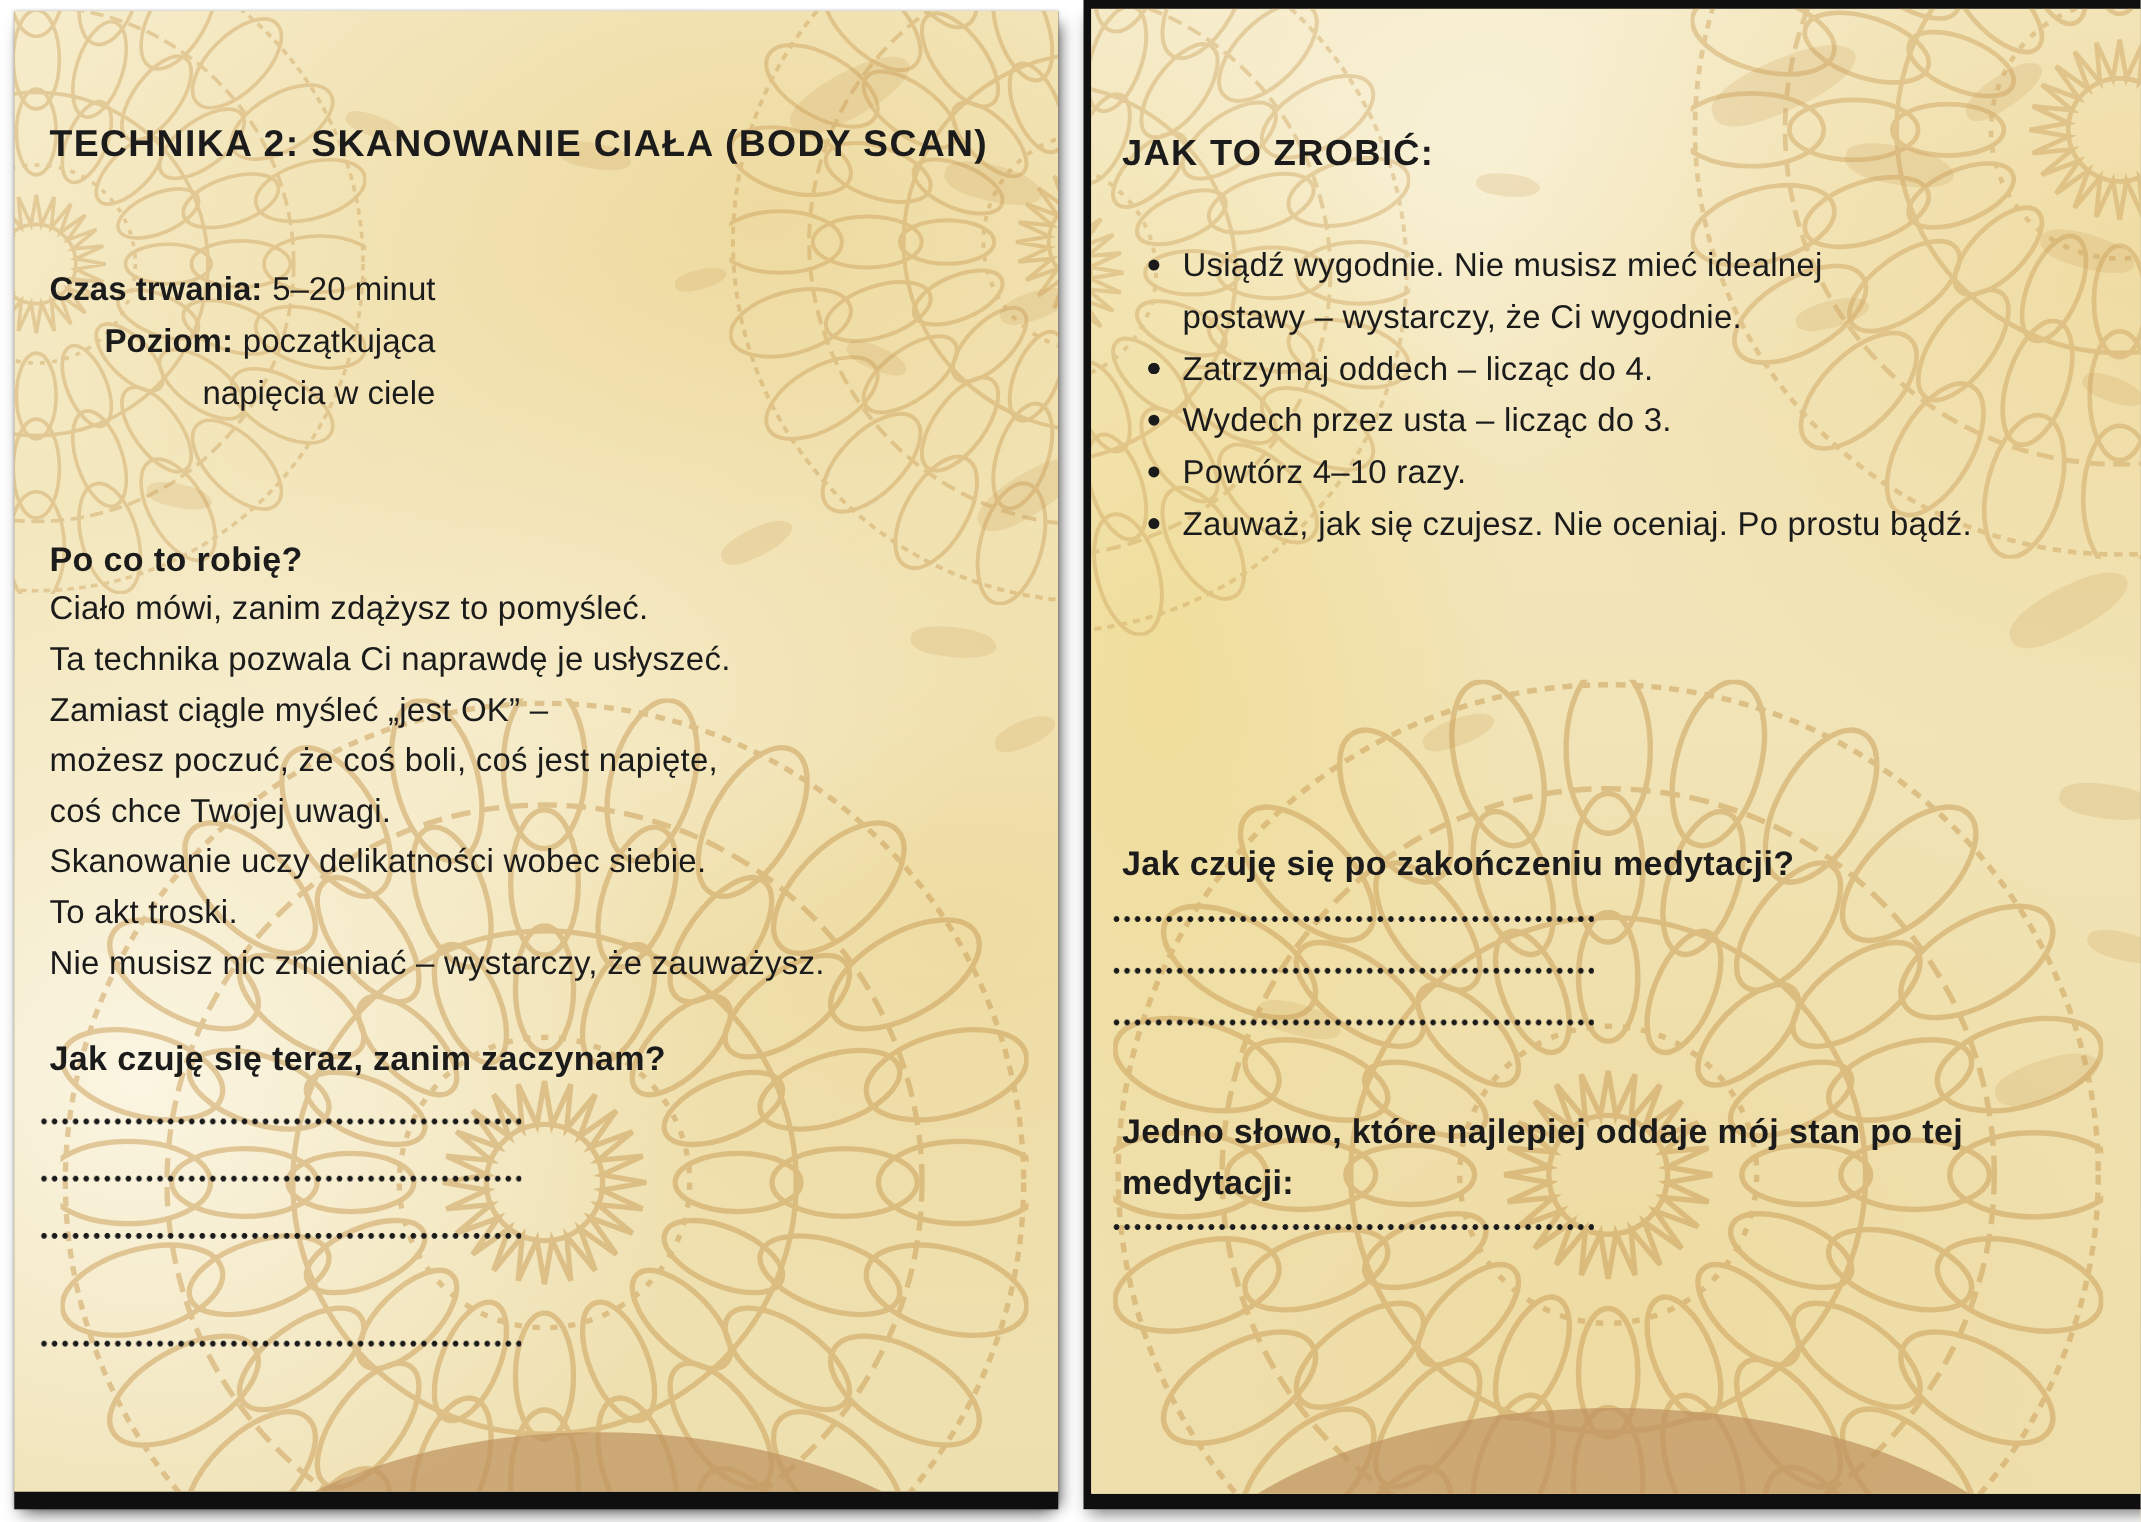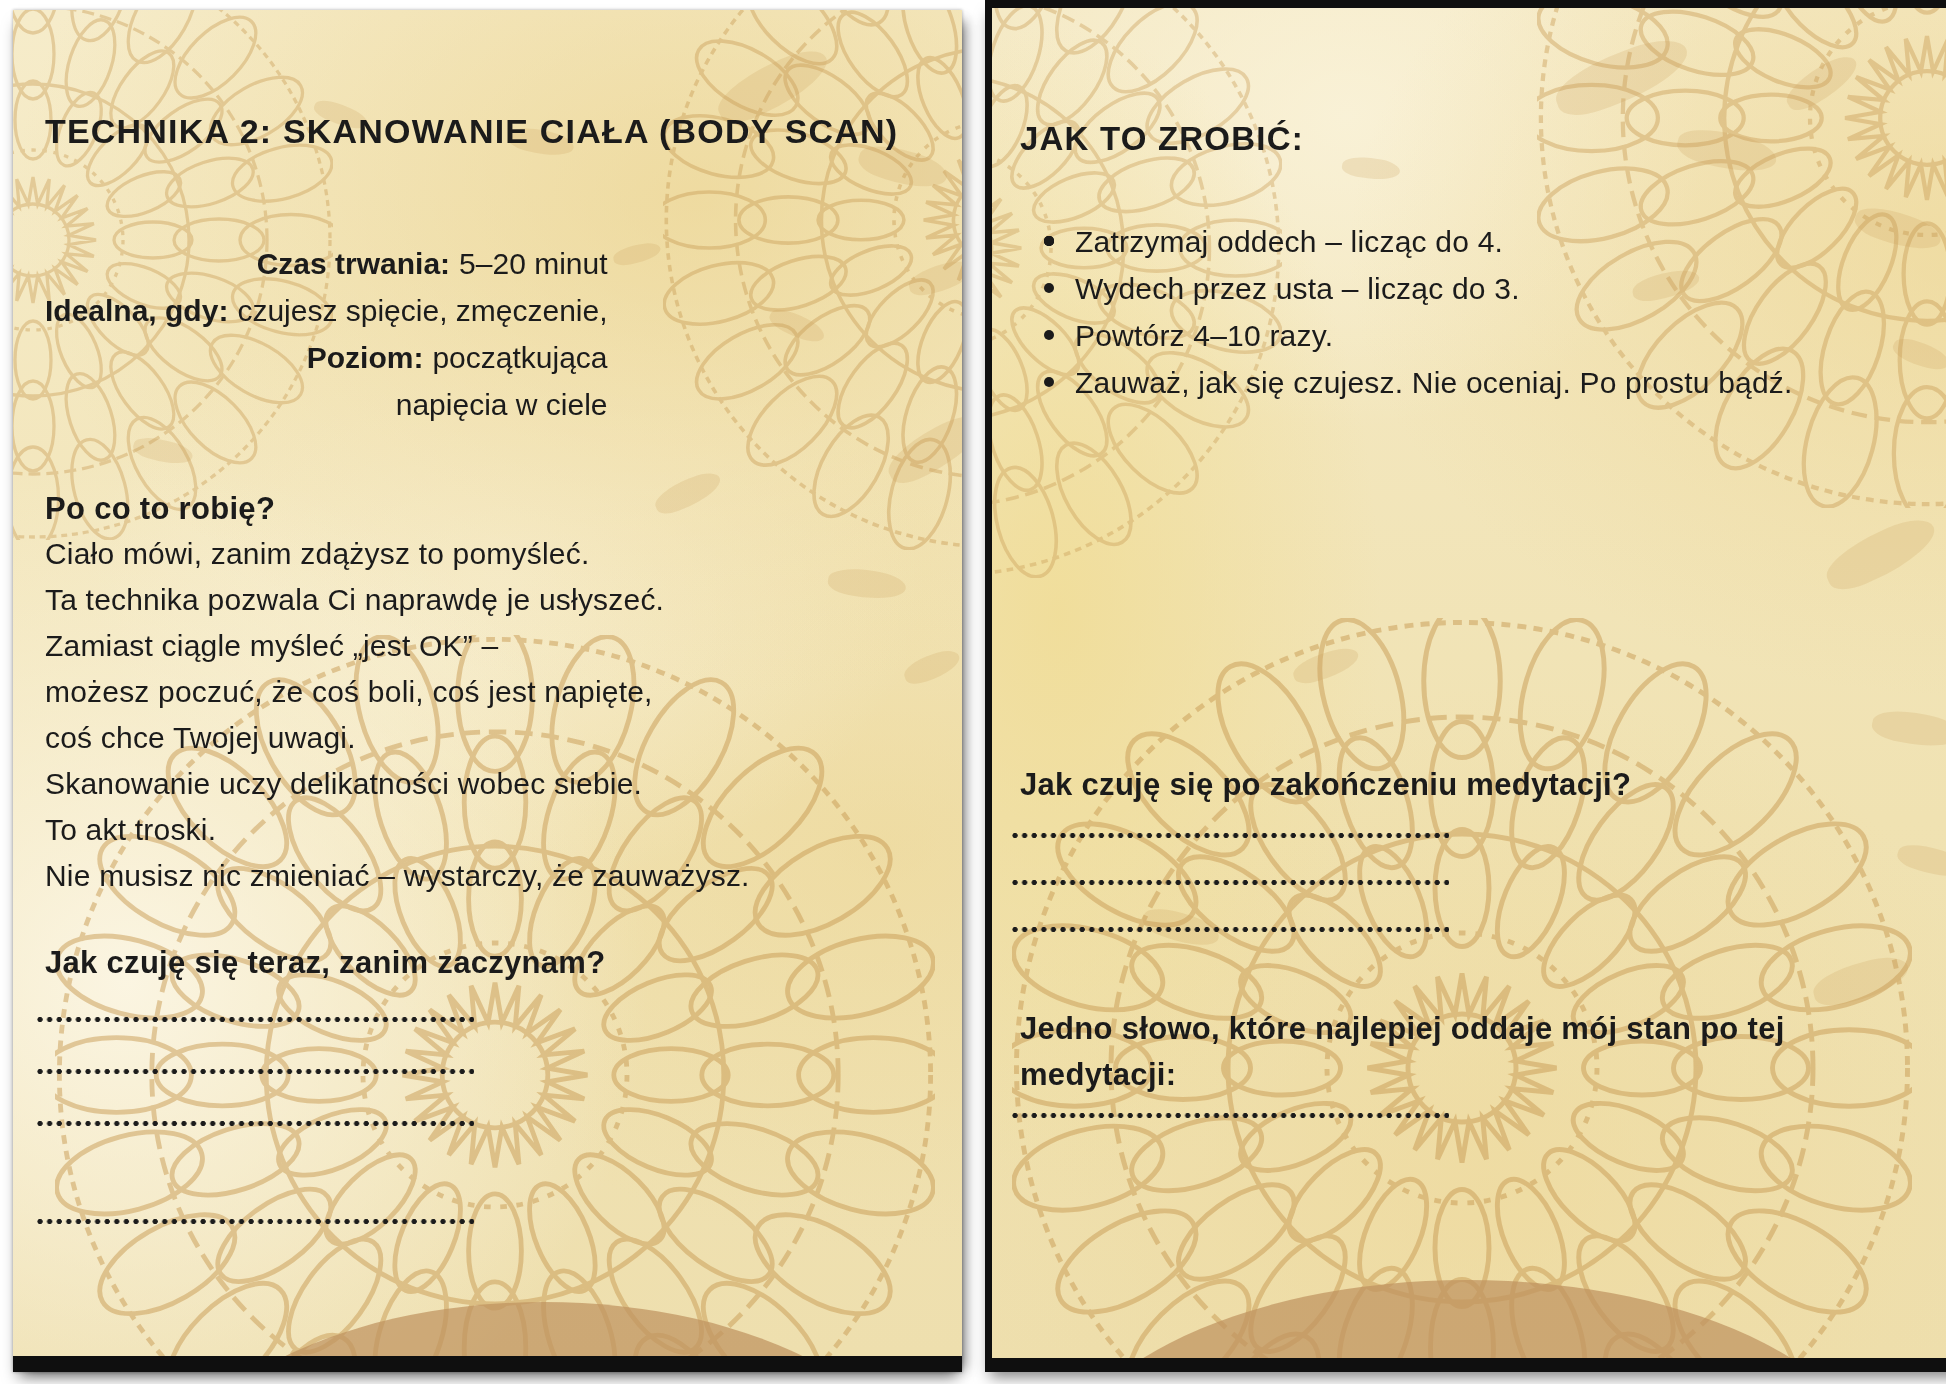--- a/index.html
+++ b/index.html
@@ -349,23 +349,20 @@
         <div class="leaf" style="left: 640px; top: 470px; width: 70px; height: 26px; transform: rotate(-22deg); opacity: 0.2; background: rgb(201, 156, 85); border-radius: 62% 38% 70% 30% / 55% 45% 62% 38%;"></div>
         <div class="leaf" style="left: 120px; top: 430px; width: 60px; height: 22px; transform: rotate(16deg); opacity: 0.2; background: rgb(201, 156, 85); border-radius: 62% 38% 70% 30% / 55% 45% 62% 38%;"></div>
       </div>
     <div class="bottom-arc"></div>
 
     <h1 class="abs doc-title lp-title">TECHNIKA 2: SKANOWANIE CIAŁA (BODY SCAN)</h1>
 
     <div class="abs lp-meta">
       <div class="meta-line">
         <b>Czas trwania:</b><span>5–20 minut</span>
-      </div>
-      <div class="meta-line">
-        <b>Idealna, gdy:</b><span>czujesz spięcie, zmęczenie,</span>
       </div>
       <div class="meta-line">
         <b>Poziom:</b><span>początkująca</span>
       </div>
       <div class="meta-line">
         <span>napięcia w ciele</span>
       </div>
     </div>
 
     <h2 class="abs section-heading lp-why-heading">Po co to robię?</h2>
@@ -614,21 +611,22 @@
         <div class="leaf" style="left: 150px; top: 905px; width: 78px; height: 29px; transform: rotate(20deg); opacity: 0.2; background: rgb(201, 156, 85); border-radius: 62% 38% 70% 30% / 55% 45% 62% 38%;"></div>
         <div class="leaf" style="left: 820px; top: 955px; width: 98px; height: 36px; transform: rotate(-14deg); opacity: 0.2; background: rgb(201, 156, 85); border-radius: 62% 38% 70% 30% / 55% 45% 62% 38%;"></div>
         <div class="leaf" style="left: 350px; top: 150px; width: 58px; height: 21px; transform: rotate(10deg); opacity: 0.2; background: rgb(201, 156, 85); border-radius: 62% 38% 70% 30% / 55% 45% 62% 38%;"></div>
         <div class="leaf" style="left: 905px; top: 840px; width: 70px; height: 26px; transform: rotate(18deg); opacity: 0.2; background: rgb(201, 156, 85); border-radius: 62% 38% 70% 30% / 55% 45% 62% 38%;"></div>
       </div>
     <div class="bottom-arc"></div>
 
     <h1 class="abs doc-title rp-title">JAK TO ZROBIĆ:</h1>
 
     <ul class="abs steps rp-steps">
-        <li class="step"><span class="dot"></span></li>
+        <li class="step"><span class="dot"></span><span>Usiądź wygodnie. Nie musisz mieć idealnej
+postawy – wystarczy, że Ci wygodnie.</span></li>
         <li class="step"><span class="dot"></span></li>
         <li class="step"><span class="dot"></span></li>
         <li class="step"><span class="dot"></span><span>Zatrzymaj oddech – licząc do 4.</span></li>
         <li class="step"><span class="dot"></span><span>Wydech przez usta – licząc do 3.</span></li>
         <li class="step"><span class="dot"></span><span>Powtórz 4–10 razy.</span></li>
         <li class="step"><span class="dot"></span><span>Zauważ, jak się czujesz. Nie oceniaj. Po prostu bądź.</span></li>
       </ul>
 
     <h2 class="abs section-heading rp-after-heading">Jak czuję się po zakończeniu medytacji?</h2>
 

